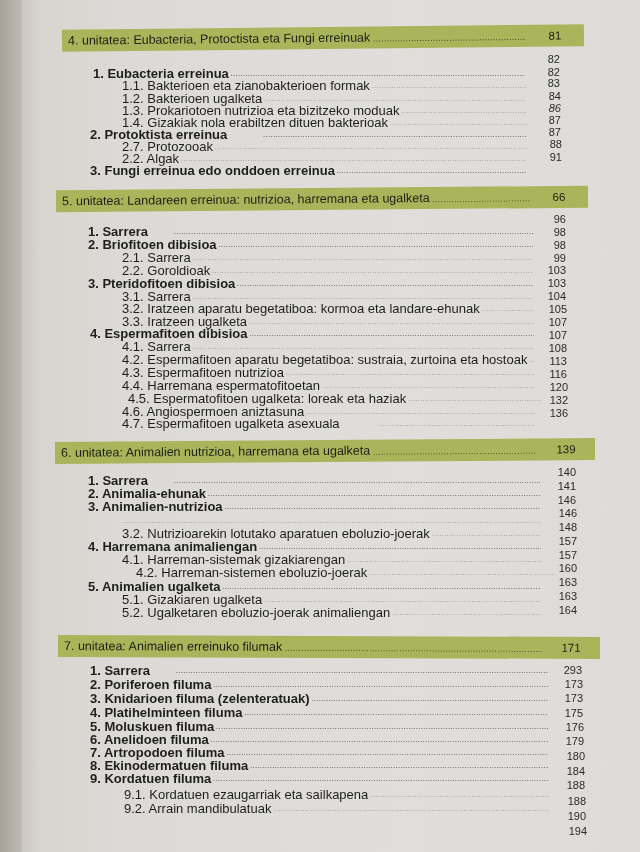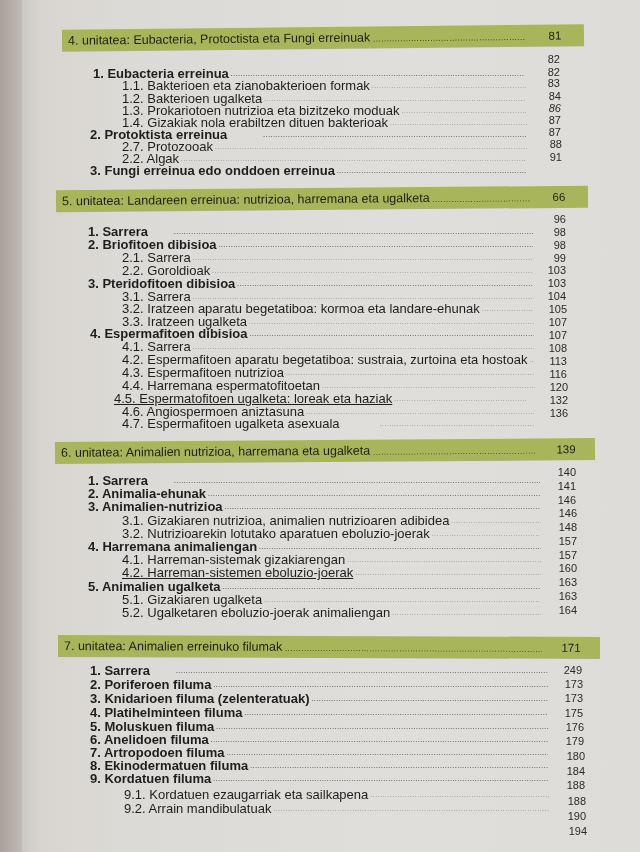--- a/index.html
+++ b/index.html
@@ -156,21 +156,21 @@
       <span class="dots"></span>
     </div>
   <div class="entry" style="left:122px; top:366px; width:413px;">
       <span class="label">4.3. Espermafitoen nutrizioa</span>
       <span class="dots"></span>
     </div>
   <div class="entry" style="left:122px; top:379px; width:413px;">
       <span class="label">4.4. Harremana espermatofitoetan</span>
       <span class="dots"></span>
     </div>
-  <div class="entry" style="left:114px; top:392px; width:413px;text-decoration:underline;">
+  <div class="entry" style="left:128px; top:392px; width:413px;">
       <span class="label">4.5. Espermatofitoen ugalketa: loreak eta haziak</span>
       <span class="dots"></span>
     </div>
   <div class="entry" style="left:122px; top:405px; width:413px;">
       <span class="label">4.6. Angiospermoen aniztasuna</span>
       <span class="dots"></span>
     </div>
   <div class="entry" style="left:122px; top:417px; width:413px;gap:38px;">
       <span class="label">4.7. Espermafitoen ugalketa asexuala</span>
       <span class="dots"></span>
@@ -205,36 +205,35 @@
     </div>
   <div class="entry lvl1" style="left:88px; top:487px; width:452px;">
       <span class="label">2. Animalia-ehunak</span>
       <span class="dots"></span>
     </div>
   <div class="entry lvl1" style="left:88px; top:500px; width:452px;">
       <span class="label">3. Animalien-nutrizioa</span>
       <span class="dots"></span>
     </div>
   <div class="entry" style="left:122px; top:514px; width:419px;">
-      <span class="label">3.1. Gizakiaren nutrizioa, animalien nutrizioaren adibidea</span>
       <span class="dots"></span>
     </div>
   <div class="entry" style="left:122px; top:527px; width:419px;">
       <span class="label">3.2. Nutrizioarekin lotutako aparatuen eboluzio-joerak</span>
       <span class="dots"></span>
     </div>
   <div class="entry lvl1" style="left:88px; top:540px; width:453px;">
       <span class="label">4. Harremana animaliengan</span>
       <span class="dots"></span>
     </div>
   <div class="entry" style="left:122px; top:553px; width:419px;">
       <span class="label">4.1. Harreman-sistemak gizakiarengan</span>
       <span class="dots"></span>
     </div>
-  <div class="entry" style="left:122px; top:566px; width:419px;text-decoration:underline;">
+  <div class="entry" style="left:136px; top:566px; width:419px;">
       <span class="label">4.2. Harreman-sistemen eboluzio-joerak</span>
       <span class="dots"></span>
     </div>
   <div class="entry lvl1" style="left:88px; top:580px; width:453px;">
       <span class="label">5. Animalien ugalketa</span>
       <span class="dots"></span>
     </div>
   <div class="entry" style="left:122px; top:593px; width:419px;">
       <span class="label">5.1. Gizakiaren ugalketa</span>
       <span class="dots"></span>
@@ -304,21 +303,21 @@
     </div>
   <div class="entry" style="left:124px; top:802px; width:425px;">
       <span class="label">9.2. Arrain mandibulatuak</span>
       <span class="dots"></span>
     </div>
   <div class="entry" style="left:124px; top:860px; width:425px;">
       <span class="label">9.3. Tetrapodoak</span>
       <span class="dots"></span>
     </div>
 
-  <div class="pagenum" style="left:552px; top:664px;">249</div>
+  <div class="pagenum" style="left:552px; top:664px;">293</div>
   <div class="pagenum" style="left:553px; top:678px;">173</div>
   <div class="pagenum" style="left:553px; top:692px;">173</div>
   <div class="pagenum" style="left:553px; top:707px;">175</div>
   <div class="pagenum" style="left:554px; top:721px;">176</div>
   <div class="pagenum" style="left:554px; top:735px;">179</div>
   <div class="pagenum" style="left:555px; top:750px;">180</div>
   <div class="pagenum" style="left:555px; top:765px;">184</div>
   <div class="pagenum" style="left:555px; top:779px;">188</div>
   <div class="pagenum" style="left:556px; top:795px;">188</div>
   <div class="pagenum" style="left:556px; top:810px;">190</div>

